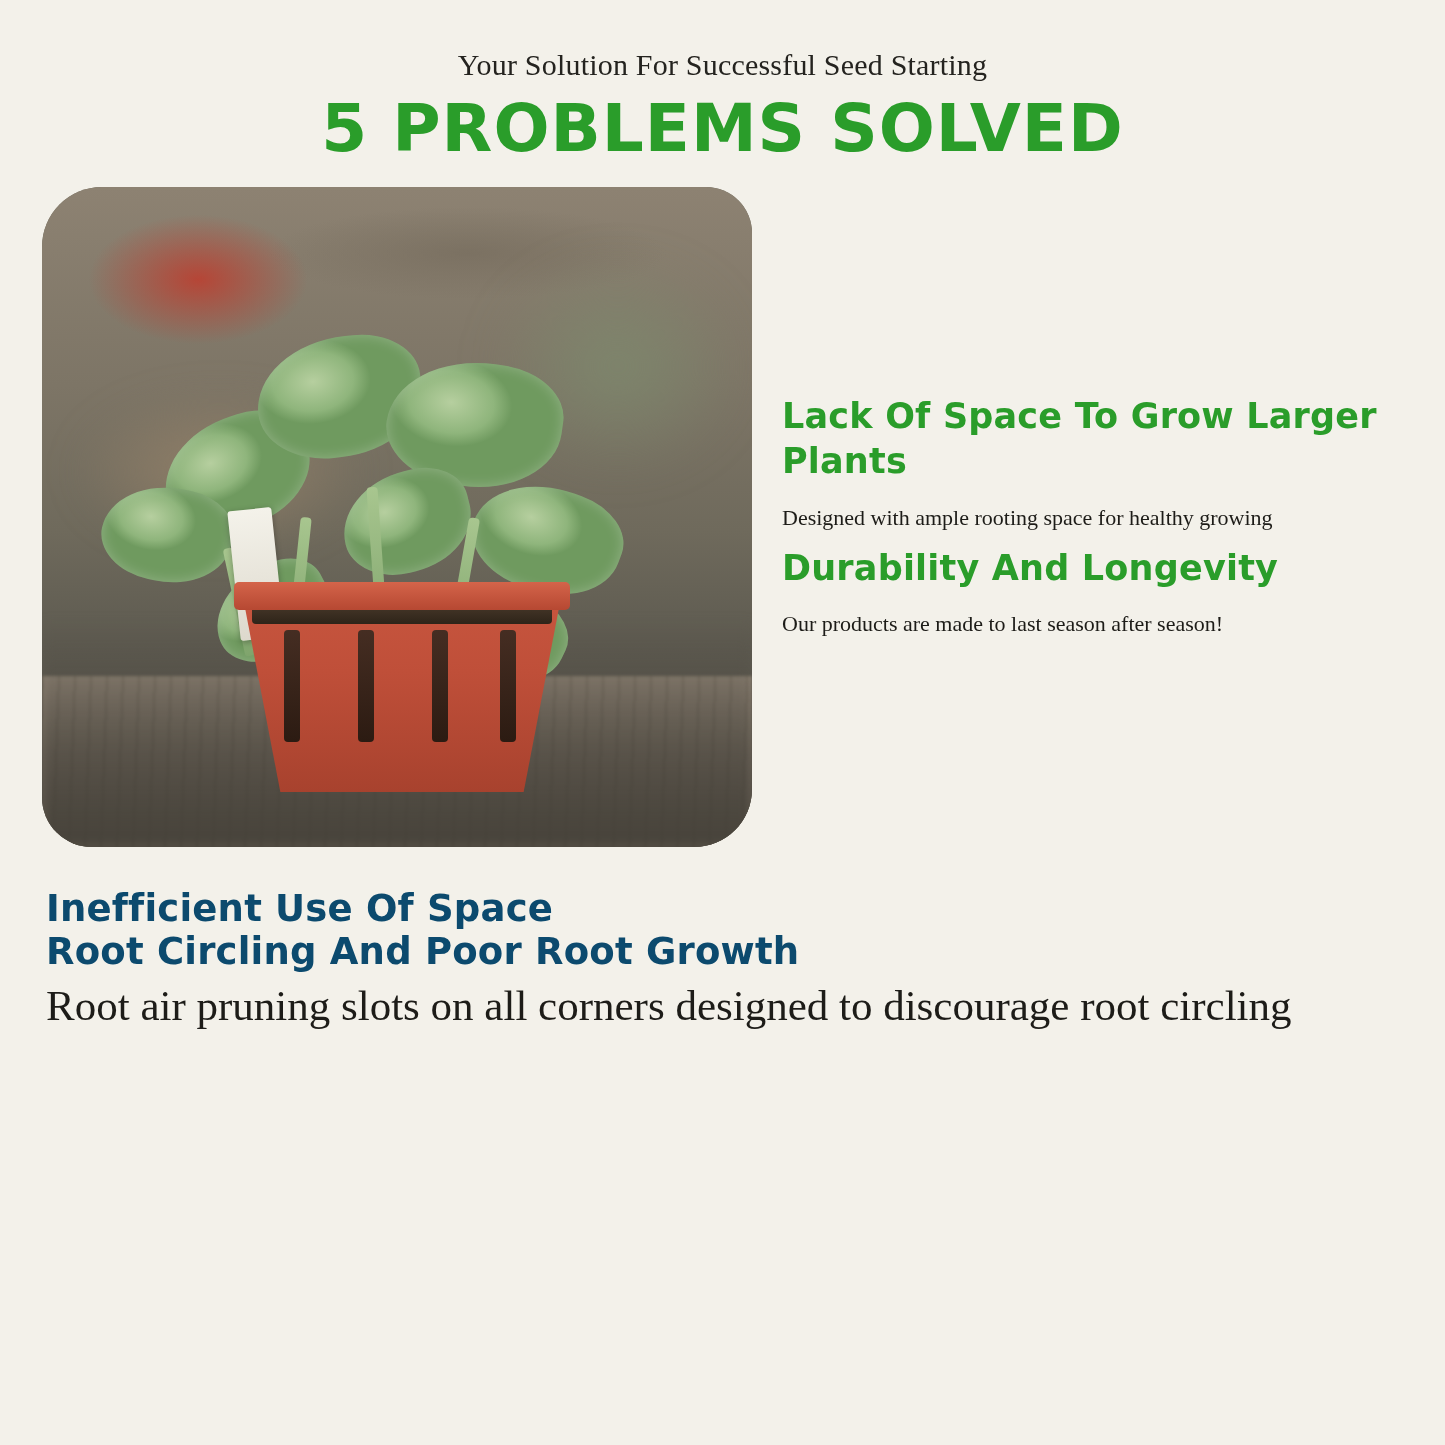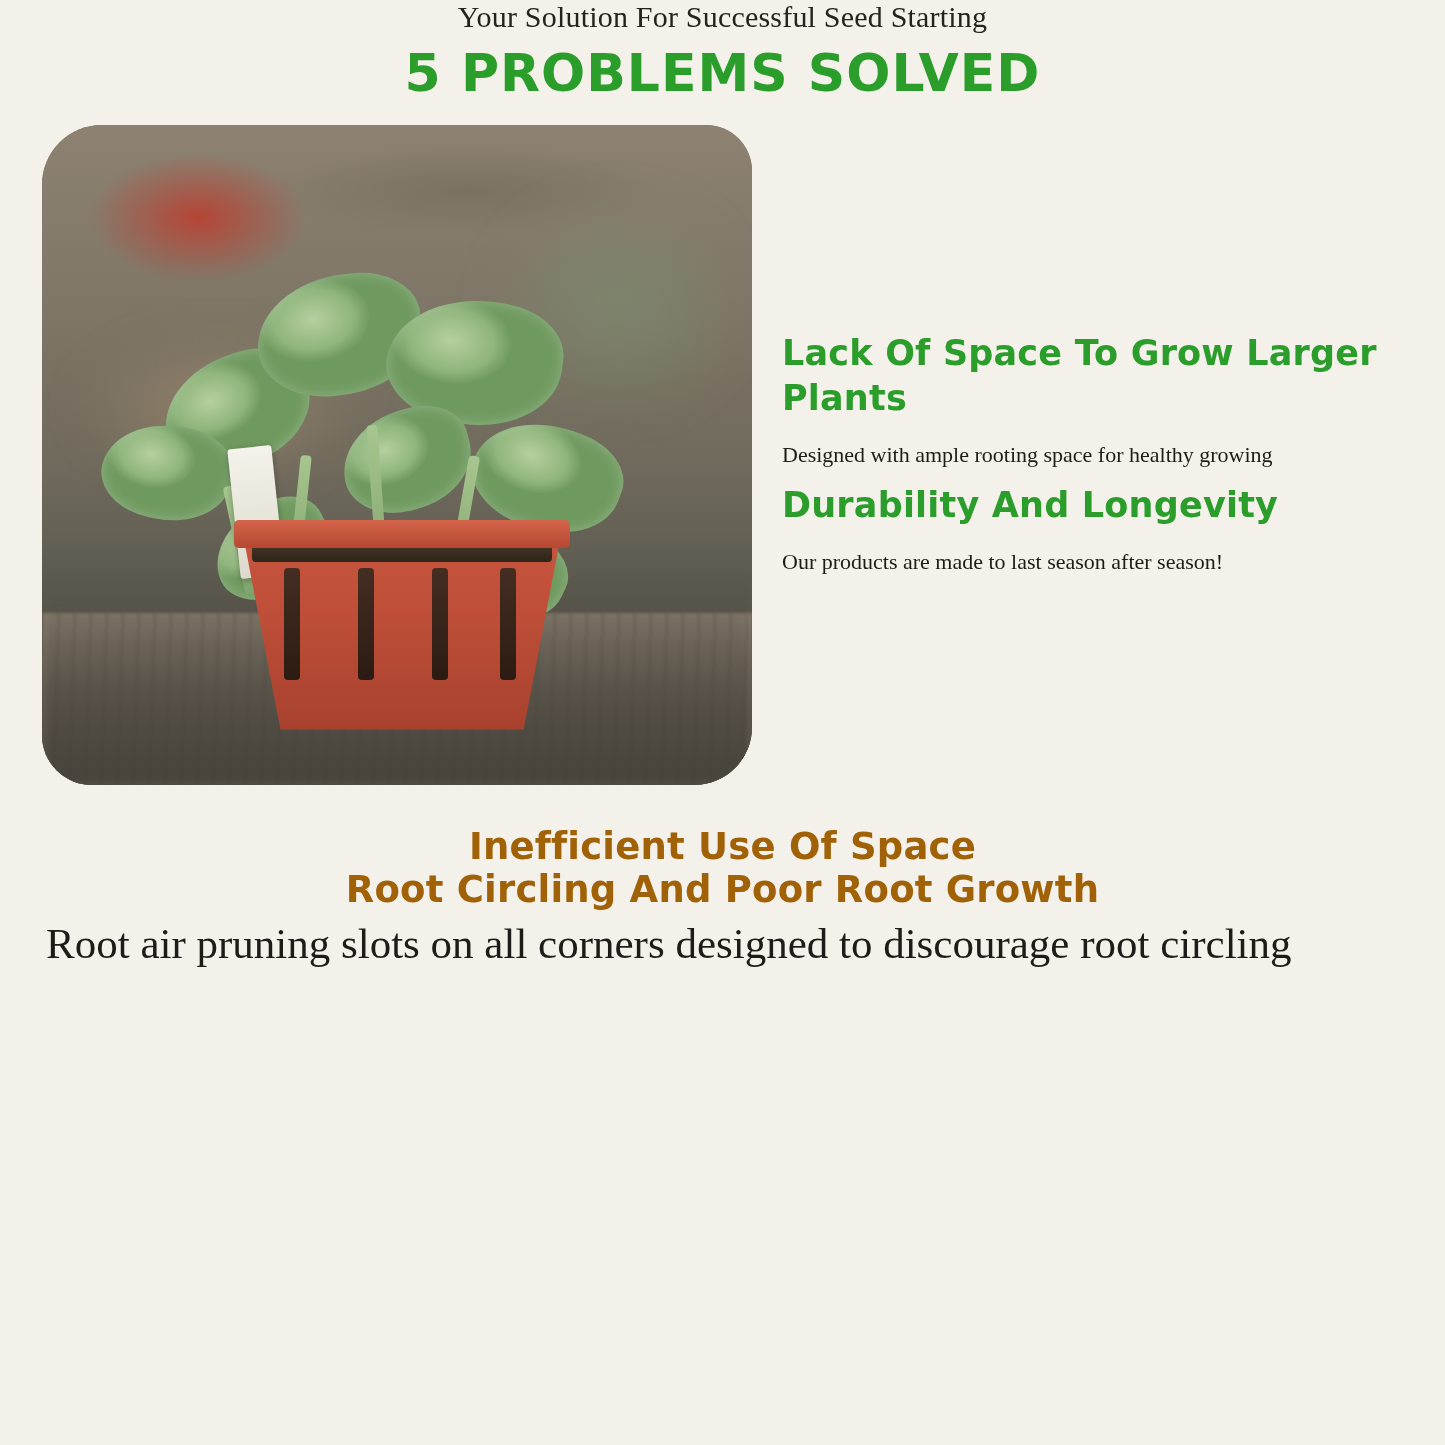--- a/index.html
+++ b/index.html
@@ -16,31 +16,32 @@
   .page {
     position: relative;
     width: 1445px;
     height: 1445px;
     box-sizing: border-box;
   }
 
   
   .header {
     text-align: center;
+    padding-top: 48px;
   }
   .eyebrow {
     font-family: "Liberation Serif", serif;
     font-size: 30px;
     color: #24231f;
     letter-spacing: 0.2px;
   }
   .headline {
     font-family: "DejaVu Sans", sans-serif;
     font-weight: bold;
-    font-size: 52px;
+    font-size: 66px;
     color: #2a9d2a;
     letter-spacing: 1px;
     margin-top: 12px;
     line-height: 1.05;
   }
 
   
   .top-section {
     display: flex;
     align-items: center;
@@ -189,23 +190,22 @@
   }
 
   
   .bottom-section {
     padding: 40px 46px 0 46px;
   }
   .b-title {
     font-family: "DejaVu Sans", sans-serif;
     font-weight: bold;
     font-size: 37px;
-    color: #a16207;
+    color: #0c4a6e;
     letter-spacing: 0.2px;
-    text-align: center;
   }
   .b-body {
     font-family: "Liberation Serif", serif;
     font-size: 43px;
     color: #1d1c18;
     line-height: 1.26;
     margin-top: 6px;
     margin-bottom: 26px;
   }
 </style>

